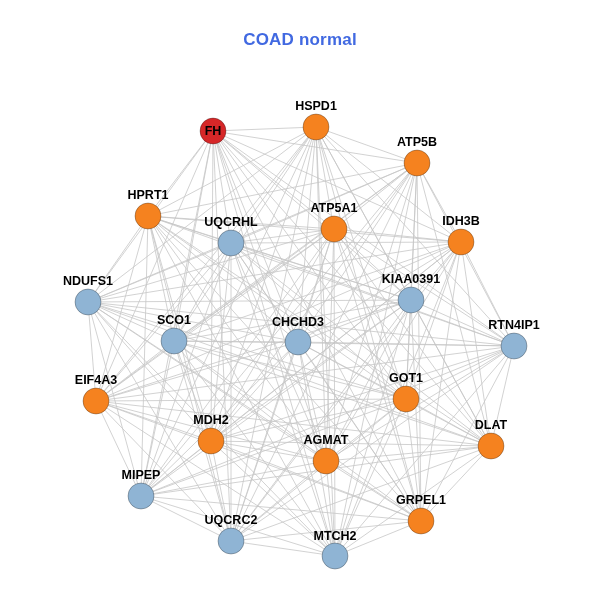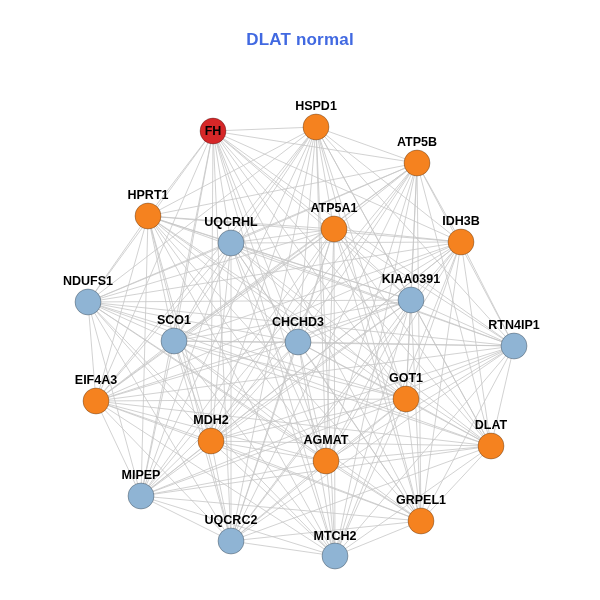--- a/index.html
+++ b/index.html
@@ -36,21 +36,21 @@
     font-family: "Liberation Sans", sans-serif;
     font-size: 12.5px;
     font-weight: bold;
     fill: #000000;
   }
 </style>
 </head>
 <body>
 
 <div class="canvas">
-  <div class="plot-title" style="color: rgb(65, 105, 225);">DLAT normal</div>
+  <div class="plot-title" style="color: rgb(65, 105, 225);">COAD normal</div>
   <svg class="network" id="net" width="600" height="600" viewBox="0 0 600 600">
       <g>
         <line x1="213" y1="131" x2="316" y2="127" stroke="#c6c6c6" stroke-width="0.8"></line>
         <line x1="213" y1="131" x2="417" y2="163" stroke="#c6c6c6" stroke-width="0.8"></line>
         <line x1="213" y1="131" x2="148" y2="216" stroke="#c6c6c6" stroke-width="0.8"></line>
         <line x1="213" y1="131" x2="231" y2="243" stroke="#c6c6c6" stroke-width="0.8"></line>
         <line x1="213" y1="131" x2="334" y2="229" stroke="#c6c6c6" stroke-width="0.8"></line>
         <line x1="213" y1="131" x2="461" y2="242" stroke="#c6c6c6" stroke-width="0.8"></line>
         <line x1="213" y1="131" x2="88" y2="302" stroke="#c6c6c6" stroke-width="0.8"></line>
         <line x1="213" y1="131" x2="411" y2="300" stroke="#c6c6c6" stroke-width="0.8"></line>

